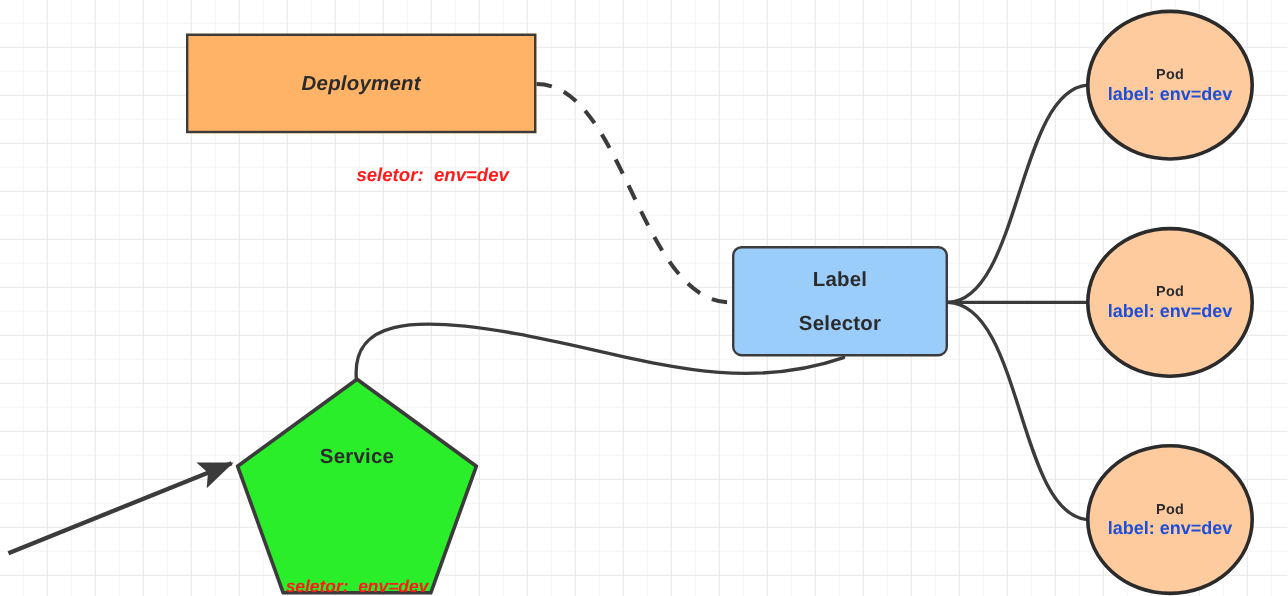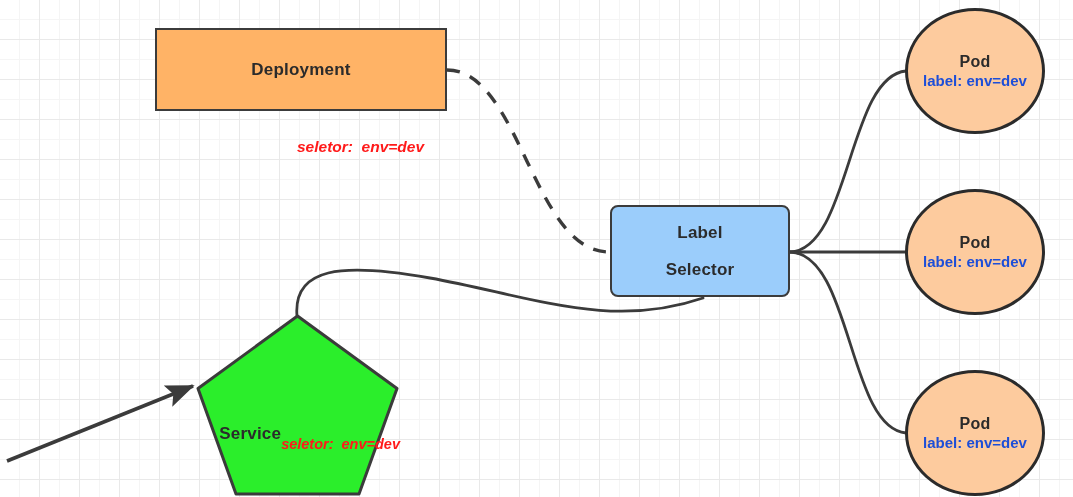--- a/index.html
+++ b/index.html
@@ -38,20 +38,21 @@
     text-align: center;
   }
   
   #node-deployment {
     left: 155px;
     top: 28px;
     width: 292px;
     height: 83px;
     background: #FFB366;
     border: 2.5px solid #3b3b3b;
+    font-style: italic;
   }
   .title-text {
     font-size: 17px;
     font-weight: bold;
     color: #2b2b2b;
     letter-spacing: .2px;
   }
   
   #node-label-selector {
     left: 610px;
@@ -75,23 +76,23 @@
     position: absolute;
     left: 0; top: 0;
     width: 205px;
     height: 184px;
   }
   #node-service .pent-labels {
     position: relative;
     width: 205px;
     height: 184px;
     display: flex;
-    flex-direction: row;
+    flex-direction: column;
     align-items: center;
-    justify-content: flex-end;
+    justify-content: space-between;
     padding-top: 58px;
     box-sizing: border-box;
   }
   .red-label {
     font-size: 15px;
     font-weight: bold;
     font-style: italic;
     color: #FF1A1A;
     white-space: pre;
   }
@@ -109,21 +110,21 @@
   }
   
   .pod {
     width: 140px;
     height: 126px;
     background: #FDCB9E;
     border: 3px solid #2b2b2b;
     border-radius: 50%;
     gap: 2px;
   }
-  .pod .title-text { font-size: 16px; }
+  .pod .title-text { font-size: 12px; }
   .pod .pod-label {
     font-size: 15px;
     font-weight: bold;
     color: #1d4ed8;
     white-space: pre;
     line-height: 1.1;
   }
   #node-pod-1 { left: 905px; top: 8px; }
   #node-pod-2 { left: 905px; top: 189px; }
   #node-pod-3 { left: 905px; top: 370px; }

